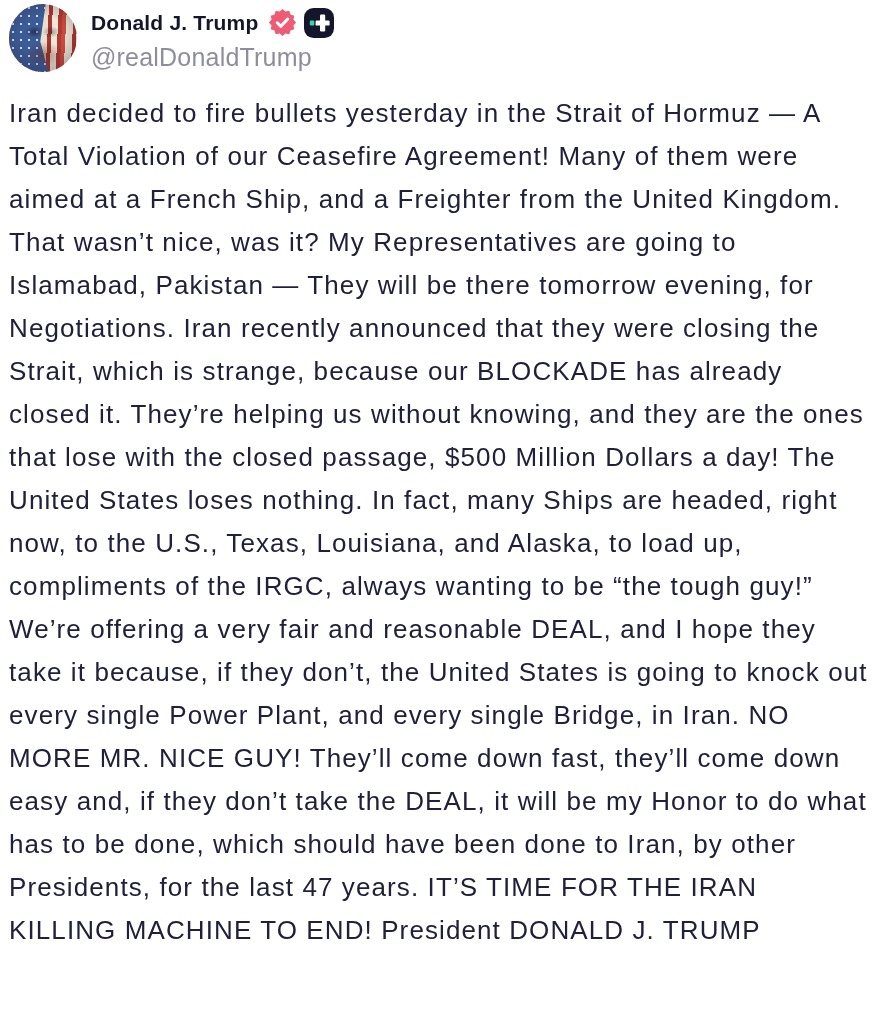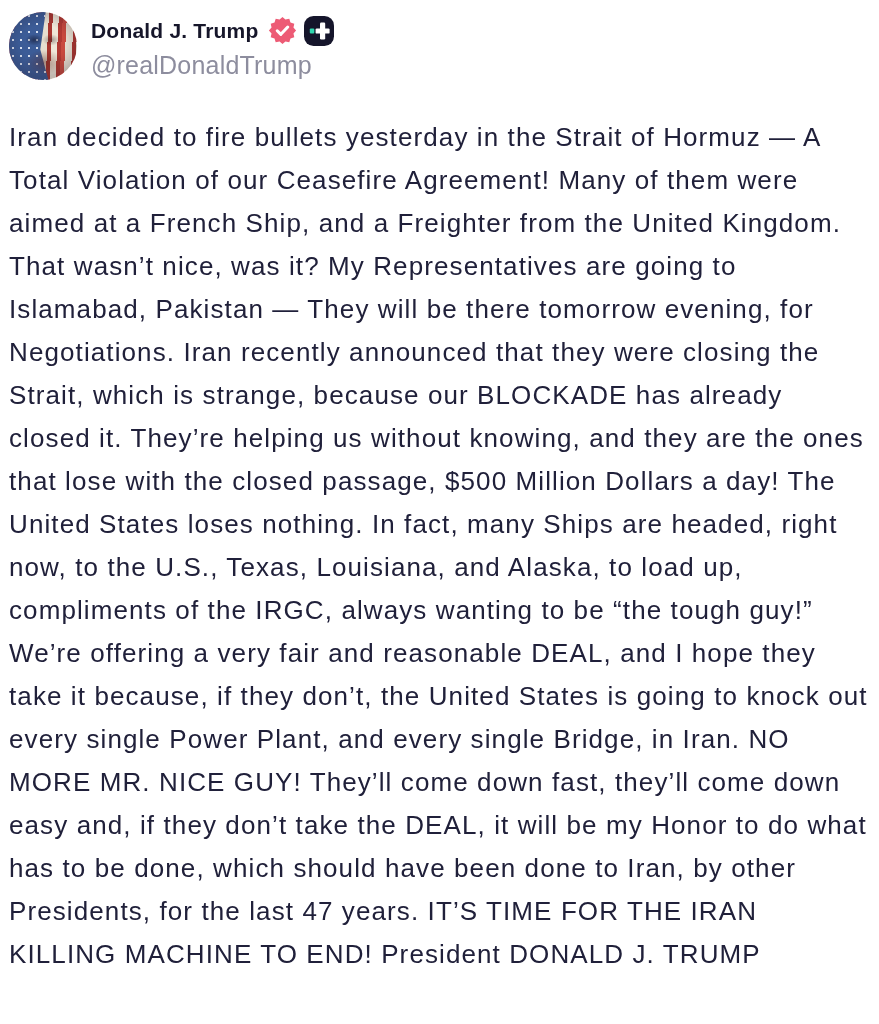--- a/index.html
+++ b/index.html
@@ -8,21 +8,21 @@
     --verified-badge:#ed5b75; --plus-badge-bg:#15152b; --plus-badge-accent:#2fd6ae;
     --background:#ffffff;
   }
   *{margin:0;padding:0;box-sizing:border-box;}
   html,body{width:879px;height:1024px;overflow:hidden;}
   body{
     background:var(--background);
     font-family:"Liberation Sans","DejaVu Sans",sans-serif;
     color:var(--text);
   }
-  .post{width:747px;padding:12px 9px 0 9px;}
+  .post{width:747px;padding:4px 9px 0 9px;}
   .post-header{display:flex;align-items:center;}
   .avatar{
     width:68px;height:68px;border-radius:50%;flex:0 0 auto;
     position:relative;overflow:hidden;cursor:pointer;
     background:repeating-linear-gradient(93deg,#b23a33 0 4px,#c94a3e 4px 8px,#e7dfd0 8px 15px,#a93630 15px 19px,#efe7d8 19px 25px);
   }
   .avatar::before{
     content:"";position:absolute;inset:0;
     background-color:#3c5c97;
     background-image:radial-gradient(circle,#d9e1f0 1.1px,rgba(0,0,0,0) 1.5px);
@@ -41,21 +41,21 @@
   .name-row{display:flex;align-items:center;line-height:26px;}
   .display-name{
     font-size:21px;font-weight:700;color:var(--name);
     letter-spacing:0.2px;cursor:pointer;
   }
   .badge{display:inline-flex;flex:0 0 auto;}
   .verified-badge{margin-left:9px;}
   .plus-badge{margin-left:7px;}
   .handle{font-size:25px;color:var(--handle);letter-spacing:0.2px;cursor:pointer;line-height:24px;}
   .post-body{
-    margin-top:36px;
+    margin-top:20px;
     width:861px;
     font-size:26px;
     line-height:43px;
     letter-spacing:1.1px;
     color:var(--text);
   }
 </style>
 </head>
 <body>
 

